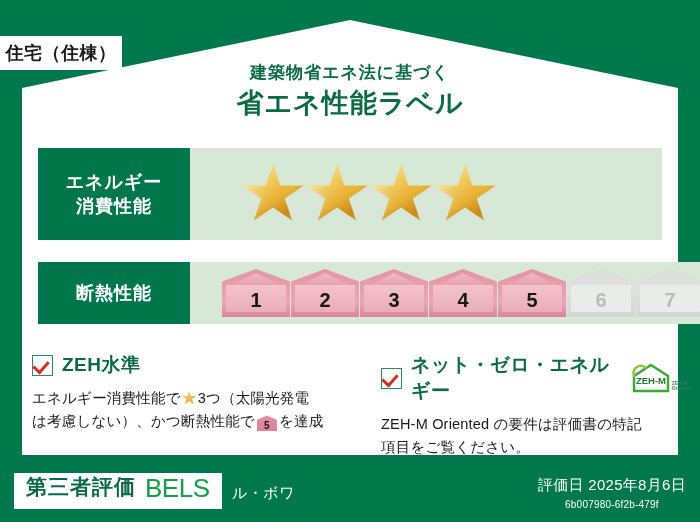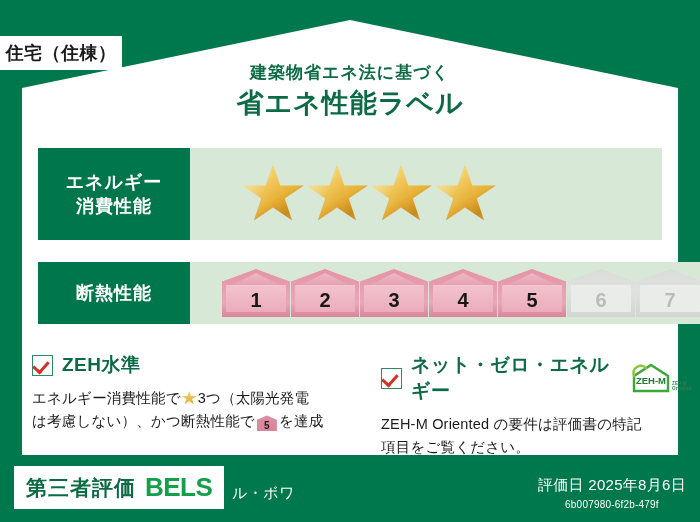--- a/index.html
+++ b/index.html
@@ -135,25 +135,25 @@
   .zehm-logo{display:inline-flex;align-items:flex-end;margin-left:6px;}
   .zehm-logo svg{display:block;}
   .zehm-sub{
     font-size:4.6px;line-height:1.12;color:#2E7D4F;font-weight:bold;
     margin-left:1px;margin-bottom:2px;white-space:nowrap;
   }
 
   
   #footer-band{position:absolute;left:0;right:0;bottom:0;height:67px;background:#00784E;}
   #bels-badge{
-    position:absolute;left:14px;bottom:13px;height:43px;background:#FFFFFF;
-    display:flex;align-items:center;padding:0 12px;gap:9px;
+    position:absolute;left:14px;bottom:13px;height:36px;background:#FFFFFF;
+    display:flex;align-items:flex-start;padding:0 12px;gap:9px;
   }
   .bels-jp{font-size:21px;font-weight:bold;color:#0C6B45;letter-spacing:1px;}
-  .bels-en{font-size:26px;font-weight:bold;color:#14A04B;letter-spacing:-.5px;font-family:"Liberation Sans",sans-serif;}
+  .bels-en{font-size:26px;font-weight:normal;color:#14A04B;letter-spacing:-.5px;font-family:"Liberation Sans",sans-serif;}
   #bels-company{
     position:absolute;left:232px;bottom:19px;color:#FFFFFF;font-size:15px;letter-spacing:.5px;
   }
   #footer-right{position:absolute;right:14px;bottom:12px;text-align:center;color:#FFFFFF;}
   #eval-date{font-size:15px;letter-spacing:.3px;}
   #eval-id{font-size:10px;letter-spacing:.2px;margin-top:4px;}
 </style>
 </head>
 <body>
 

